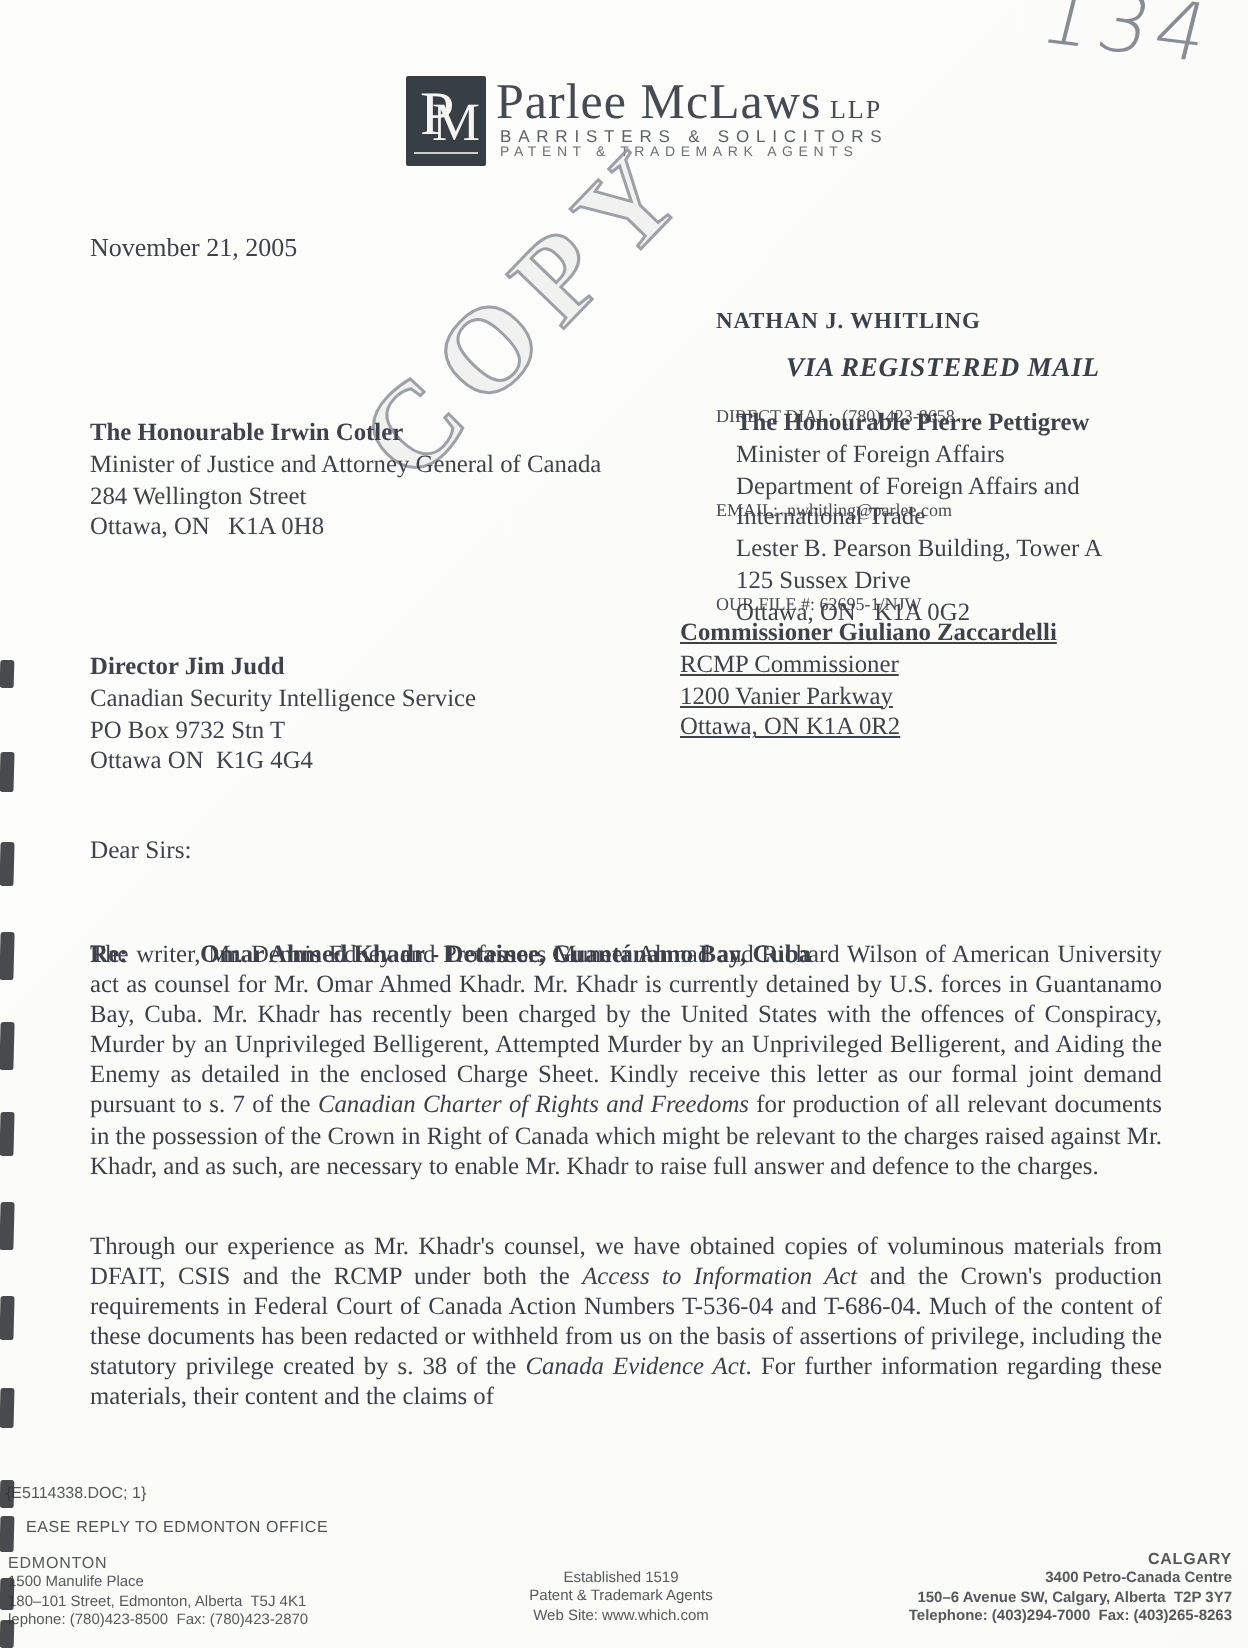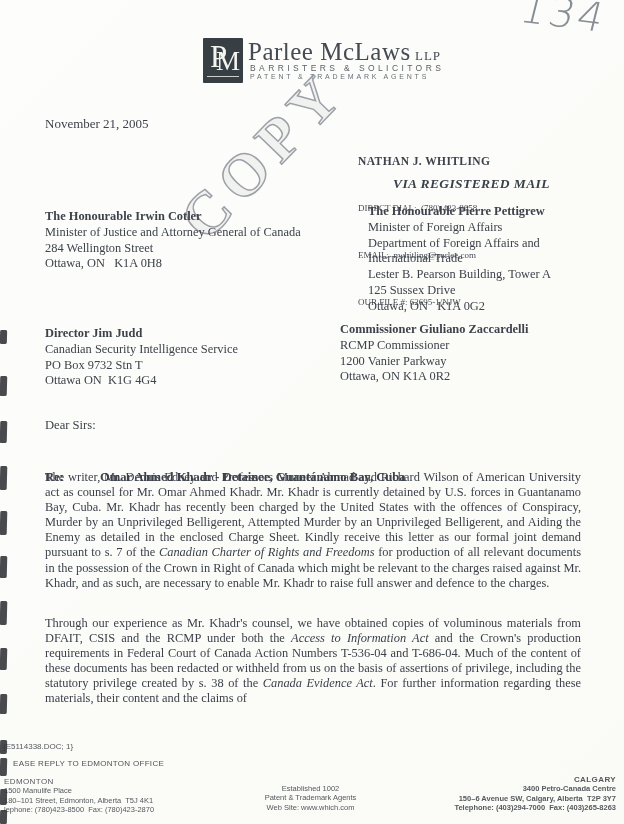--- a/index.html
+++ b/index.html
@@ -44,21 +44,21 @@
   .contact .nm{font-size:11.5px; font-weight:bold; letter-spacing:.4px; color:#3c424c;}
   .contact .dt{font-size:9px; line-height:11px; color:#474d56;}
   .via{left:393px; top:176px; font-size:13.5px; font-weight:bold; font-style:italic; letter-spacing:.4px; color:#3a404a;}
   
   .addr-block{font-size:12.4px; line-height:15.8px;}
   .addr-block .line{white-space:pre;}
   .addr-block .line:first-child{font-weight:bold;}
   .r0{left:45px; top:209px;}
   .r1{left:340px; top:204px;margin-left:28px;}
   .r2{left:45px; top:326px;}
-  .r3{left:340px; top:322px;}
+  .r3{left:340px; top:309px;text-decoration:underline;}
   .salutation{left:45px; top:418px; font-size:12.6px;}
   .re-line{left:45px; top:470px; font-size:12.6px; font-weight:bold;}
   .re-line .re-subject{position:absolute; left:55px; top:0; white-space:pre; width:480px;}
   
   .para{width:536px; font-size:12.4px; line-height:15.1px; text-align:justify; color:#3a3f49;}
   .p1{left:45px; top:470px;}
   .p2{left:45px; top:616px;}
   .para i{}
   
   .footer{font-family:"Liberation Sans", sans-serif; color:#55595e;}
@@ -145,21 +145,21 @@
   <div class="abs footer f-edm">
     <div class="f-city">EDMONTON</div>
     <div class="f-lines">
         <div class="line">1500 Manulife Place</div>
         <div class="line">180–101 Street, Edmonton, Alberta  T5J 4K1</div>
         <div class="line">lephone: (780)423-8500  Fax: (780)423-2870</div>
       </div>
   </div>
 
   <div class="abs footer f-center f-lines">
-      <div class="line">Established 1002</div>
+      <div class="line">Established 1519</div>
       <div class="line">Patent &amp; Trademark Agents</div>
       <div class="line">Web Site: www.which.com</div>
     </div>
 
   <div class="abs footer f-cal">
     <div class="f-city">CALGARY</div>
     <div class="f-lines">
         <div class="line">3400 Petro-Canada Centre</div>
         <div class="line">150–6 Avenue SW, Calgary, Alberta  T2P 3Y7</div>
         <div class="line">Telephone: (403)294-7000  Fax: (403)265-8263</div>

